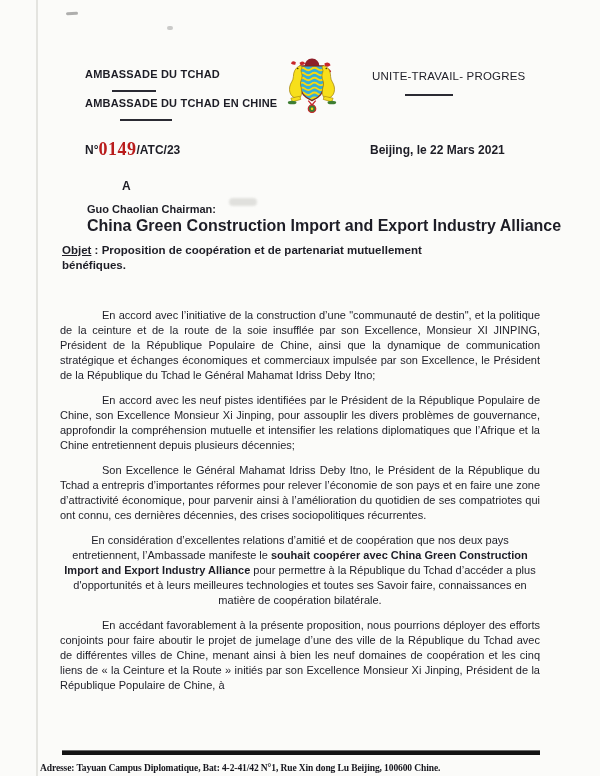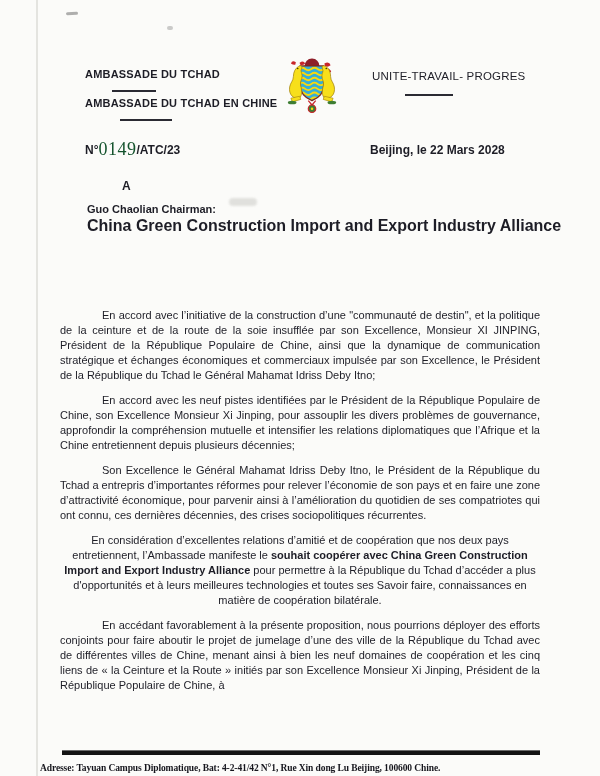--- a/index.html
+++ b/index.html
@@ -17,21 +17,21 @@
   .hdr-left{position:absolute;left:85px;top:68px;font-weight:bold;font-size:11px;letter-spacing:.2px;}
   .hdr-left2{position:absolute;left:85px;top:97px;font-weight:bold;font-size:11px;letter-spacing:.2px;}
   .rule{position:absolute;height:2px;background:#2a2a33;}
   .rule1{left:112px;top:90px;width:44px;}
   .rule2{left:120px;top:119px;width:52px;}
   .rule3{left:405px;top:94px;width:48px;}
   .motto{position:absolute;left:372px;top:70px;font-weight:normal;font-size:11.5px;letter-spacing:.2px;}
   .emblem{position:absolute;left:281px;top:57px;width:62px;height:60px;}
 
   .refline{position:absolute;left:85px;top:139px;font-weight:bold;font-size:12px;}
-  .refnum{font-family:"Liberation Serif","DejaVu Serif",serif;font-size:18px;font-weight:normal;color:#14532d;vertical-align:-1px;letter-spacing:.5px;}
+  .refnum{font-family:"Liberation Serif","DejaVu Serif",serif;font-size:18px;font-weight:bold;color:#b91c1c;vertical-align:-1px;letter-spacing:.5px;}
   .dateline{position:absolute;left:370px;top:143px;font-weight:bold;font-size:12px;}
 
   .addr-letter{position:absolute;left:122px;top:179px;font-weight:bold;font-size:12px;}
   .addr-name{position:absolute;left:87px;top:203px;font-weight:bold;font-size:11px;}
   .addr-org{position:absolute;left:87px;top:217px;font-weight:bold;font-size:16px;}
 
   .subject{position:absolute;left:62px;top:243px;width:412px;font-weight:bold;font-size:11.5px;line-height:15px;}
   .subject .lbl{text-decoration:underline;}
 
   .body{position:absolute;left:60px;top:300px;width:480px;font-size:11px;line-height:15px;}
@@ -110,26 +110,27 @@
       <path d="M44 70 L50 77 L56 70" stroke="#c8262b" stroke-width="2" fill="none"></path>
       <circle cx="50" cy="83" r="6" fill="#3e7d33" stroke="#c8262b" stroke-width="2"></circle>
       <circle cx="50" cy="83" r="2" fill="#f6d90e"></circle>
     </g>
   </svg>
 
   <div class="motto">UNITE-TRAVAIL- PROGRES</div>
   <div class="rule rule3"></div>
 
   <div class="refline"><span>N°</span><span class="refnum">0149</span><span>/ATC/23</span></div>
-  <div class="dateline">Beijing, le 22 Mars 2028</div>
+  <div class="dateline">Beijing, le 22 Mars 2021</div>
 
   <div class="addr-letter">A</div>
   <div class="addr-name">Guo Chaolian Chairman:</div>
   <div class="addr-org">China Green Construction Import and Export Industry Alliance</div>
 
+  <div class="subject"><span class="lbl">Objet</span><span> : </span><span>Proposition de coopération et de partenariat mutuellement bénéfiques.</span></div>
 
   <div class="body">
     <p>En accord avec l’initiative de la construction d’une "communauté de destin", et la politique de la ceinture et de la route de la soie insufflée par son Excellence, Monsieur XI JINPING, Président de la République Populaire de Chine, ainsi que la dynamique de communication stratégique et échanges économiques et commerciaux impulsée par son Excellence, le Président de la République du Tchad le Général Mahamat Idriss Deby Itno;</p>
     <p>En accord avec les neuf pistes identifiées par le Président de la République Populaire de Chine, son Excellence Monsieur Xi Jinping, pour assouplir les divers problèmes de gouvernance, approfondir la compréhension mutuelle et intensifier les relations diplomatiques que l’Afrique et la Chine entretiennent depuis plusieurs décennies;</p>
     <p>Son Excellence le Général Mahamat Idriss Deby Itno, le Président de la République du Tchad a entrepris d’importantes réformes pour relever l’économie de son pays et en faire une zone d’attractivité économique, pour parvenir ainsi à l’amélioration du quotidien de ses compatriotes qui ont connu, ces dernières décennies, des crises sociopolitiques récurrentes.</p>
     <p class="noindent"><span>En considération d’excellentes relations d’amitié et de coopération que nos deux pays entretiennent, l’Ambassade manifeste le </span><b>souhait coopérer avec China Green Construction Import and Export Industry Alliance</b><span> pour permettre à la République du Tchad d’accéder a plus d'opportunités et à leurs meilleures technologies et toutes ses Savoir faire, connaissances en matière de coopération bilatérale.</span></p>
     <p>En accédant favorablement à la présente proposition, nous pourrions déployer des efforts conjoints pour faire aboutir le projet de jumelage d’une des ville de la République du Tchad avec de différentes villes de Chine, menant ainsi à bien les neuf domaines de coopération et les cinq liens de « la Ceinture et la Route » initiés par son Excellence Monsieur Xi Jinping, Président de la République Populaire de Chine, à</p>
   </div>
 
   <div class="footer-rule"></div>

